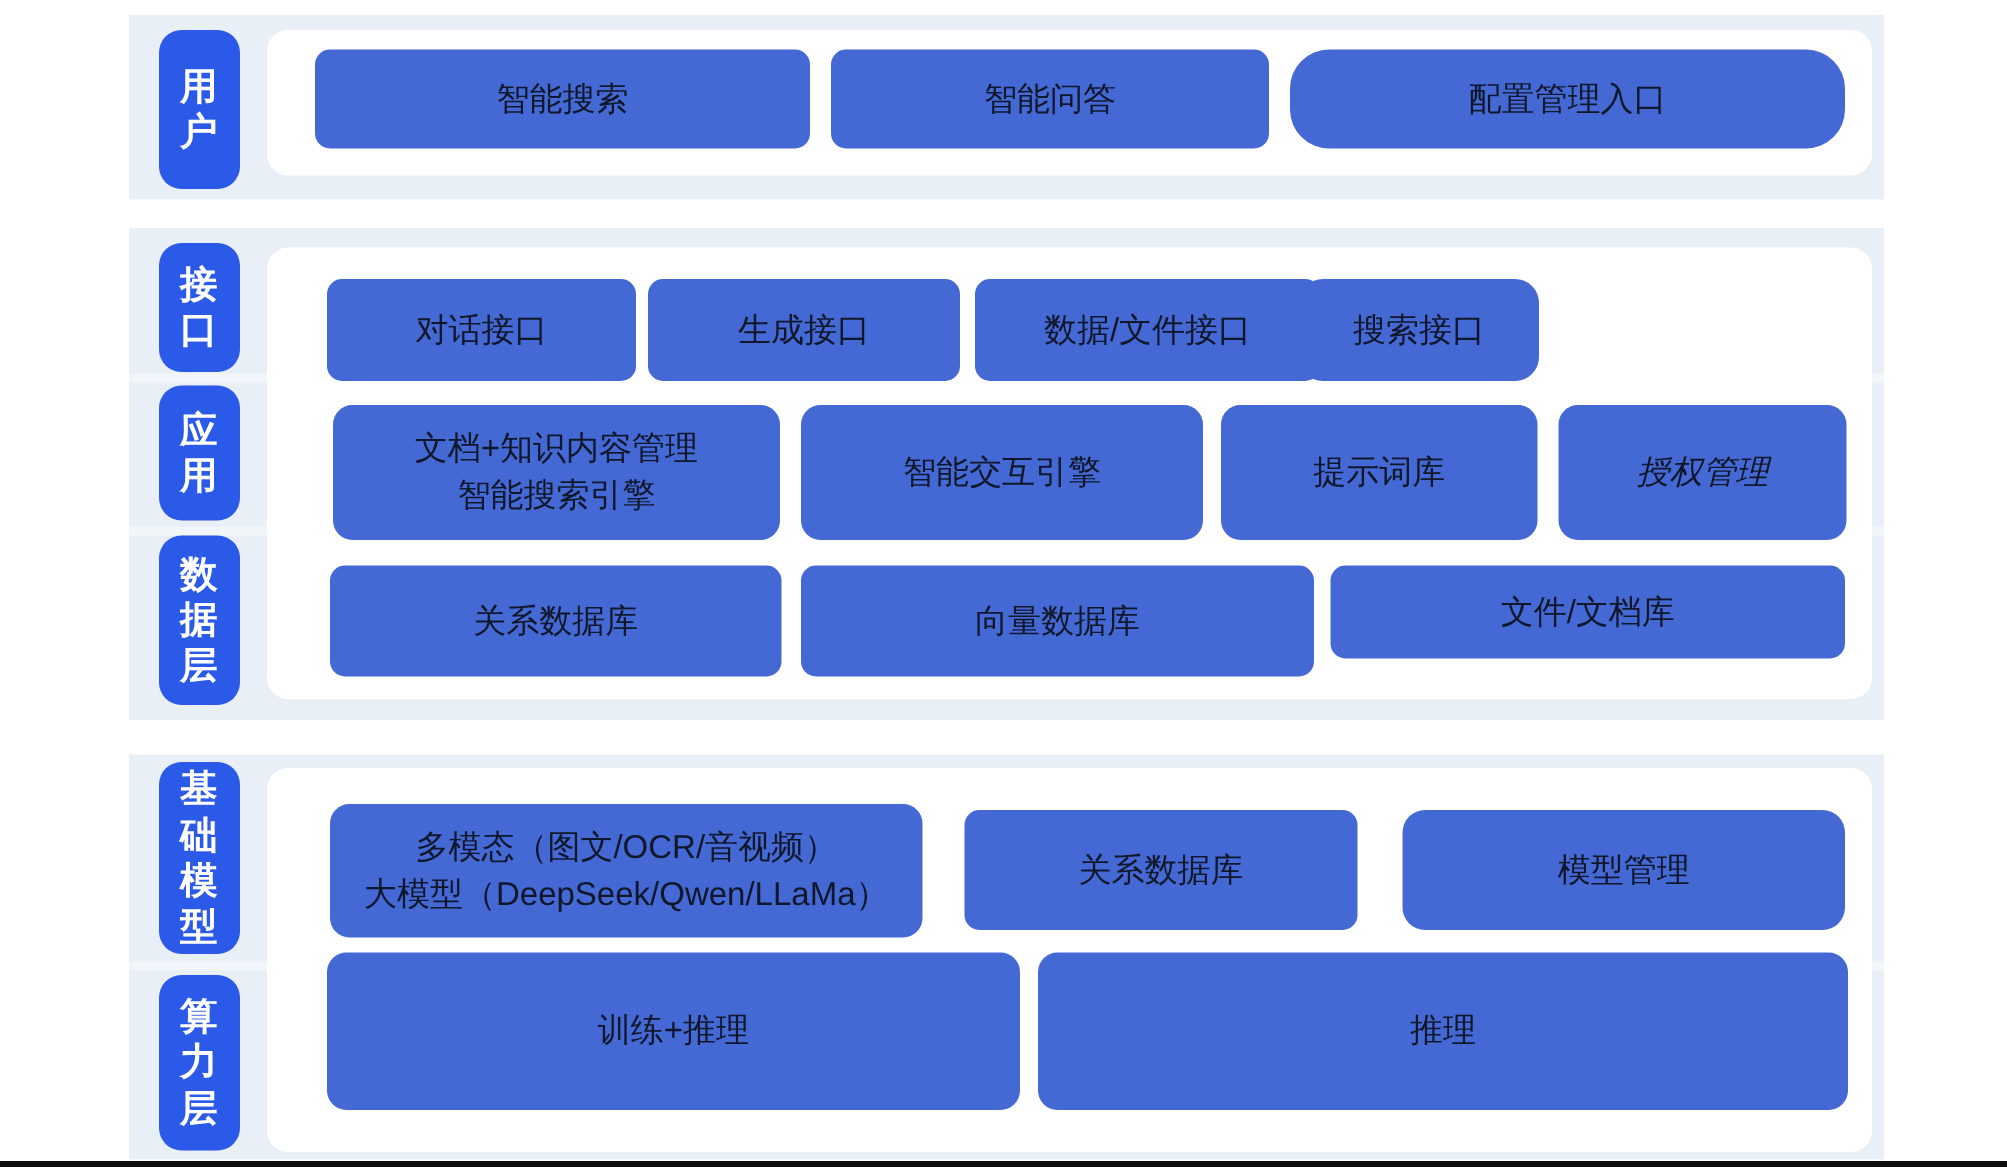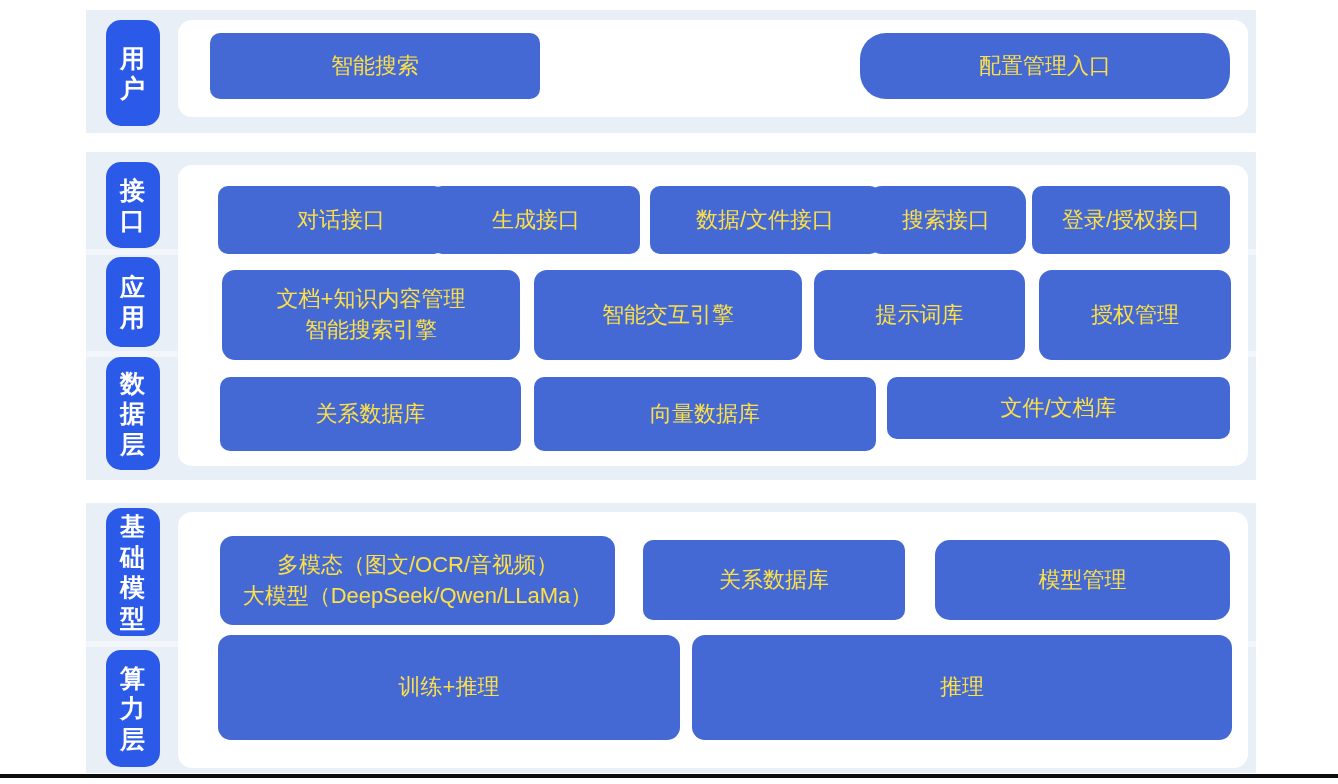--- a/index.html
+++ b/index.html
@@ -17,63 +17,63 @@
     position:absolute;width:54px;
     background:#2b59e8;border-radius:15px;
     color:#ffffff;font-weight:bold;font-size:25px;line-height:1.22;
     display:flex;align-items:center;justify-content:center;
     text-align:center;white-space:pre-line;
     letter-spacing:1px;
   }
   .box{
     position:absolute;
     background:#4569d4;border-radius:10px;
-    color:#fde047;font-size:22px;line-height:1.4;
+    color:#0f172a;font-size:22px;line-height:1.4;
     display:flex;align-items:center;justify-content:center;
     text-align:center;white-space:pre-line;
   }
   .box.big{border-radius:13px;}
   .bottom-line{position:absolute;left:0;top:774px;width:1338px;height:4px;background:#0d0d0d;}
 </style>
 </head>
 <body>
 
 <div class="canvas">
 
   <div class="band" style="left: 86px; top: 10px; width: 1170px; height: 123px; background: rgb(233, 239, 247);"></div>
   <div class="panel" style="left: 178px; top: 20px; width: 1070px; height: 97px; background: rgb(255, 255, 255);"></div>
   <div class="pill" style="left: 106px; top: 20px; height: 106px; background: rgb(43, 89, 232);">用
 户</div>
   <div class="box" style="left: 210px; top: 33px; width: 330px; height: 66px; background: rgb(69, 105, 212);">智能搜索</div>
+  <div class="box" style="left: 554px; top: 33px; width: 292px; height: 66px; background: rgb(69, 105, 212);">智能问答</div>
   <div class="box" style="left: 860px; top: 33px; width: 370px; height: 66px; background: rgb(69, 105, 212); border-radius: 26px;">配置管理入口</div>
 
   <div class="band" style="left: 86px; top: 152px; width: 1170px; height: 328px; background: rgb(233, 239, 247);"></div>
   <div class="band-divider" style="left: 86px; top: 249px; width: 1170px; height: 6px; background: rgb(242, 246, 251);"></div>
   <div class="band-divider" style="left: 86px; top: 351px; width: 1170px; height: 6px; background: rgb(242, 246, 251);"></div>
   <div class="panel" style="left: 178px; top: 165px; width: 1070px; height: 301px; background: rgb(255, 255, 255);"></div>
 
   <div class="pill" style="left: 106px; top: 162px; height: 86px; background: rgb(43, 89, 232);">接
 口</div>
   <div class="pill" style="left: 106px; top: 257px; height: 90px; background: rgb(43, 89, 232);">应
 用</div>
   <div class="pill" style="left: 106px; top: 357px; height: 113px; background: rgb(43, 89, 232);">数
 据
 层</div>
 
-  <div class="box" style="left: 218px; top: 186px; width: 206px; height: 68px; background: rgb(69, 105, 212); padding-left: 20px;">对话接口</div>
+  <div class="box" style="left: 218px; top: 186px; width: 206px; height: 68px; background: rgb(69, 105, 212);">对话接口</div>
   <div class="box" style="left: 432px; top: 186px; width: 208px; height: 68px; background: rgb(69, 105, 212);">生成接口</div>
   <div class="box" style="left: 650px; top: 186px; width: 230px; height: 68px; background: rgb(69, 105, 212);">数据/文件接口</div>
   <div class="box" style="left: 866px; top: 186px; width: 160px; height: 68px; background: rgb(69, 105, 212); border-radius: 16px;">搜索接口</div>
-  <div class="box" style="left: 1032px; top: 186px; width: 198px; height: 68px; background: rgb(69, 105, 212);">登录/授权接口</div>
 
   <div class="box big" style="left: 222px; top: 270px; width: 298px; height: 90px; background: rgb(69, 105, 212);">文档+知识内容管理
 智能搜索引擎</div>
   <div class="box big" style="left: 534px; top: 270px; width: 268px; height: 90px; background: rgb(69, 105, 212);">智能交互引擎</div>
   <div class="box big" style="left: 814px; top: 270px; width: 211px; height: 90px; background: rgb(69, 105, 212);">提示词库</div>
-  <div class="box big" style="left: 1039px; top: 270px; width: 192px; height: 90px; background: rgb(69, 105, 212);">授权管理</div>
+  <div class="box big" style="left: 1039px; top: 270px; width: 192px; height: 90px; background: rgb(69, 105, 212); font-style: italic;">授权管理</div>
 
   <div class="box" style="left: 220px; top: 377px; width: 301px; height: 74px; background: rgb(69, 105, 212);">关系数据库</div>
   <div class="box" style="left: 534px; top: 377px; width: 342px; height: 74px; background: rgb(69, 105, 212);">向量数据库</div>
   <div class="box" style="left: 887px; top: 377px; width: 343px; height: 62px; background: rgb(69, 105, 212);">文件/文档库</div>
 
   <div class="band" style="left: 86px; top: 503px; width: 1170px; height: 270px; background: rgb(233, 239, 247);"></div>
   <div class="band-divider" style="left: 86px; top: 641px; width: 1170px; height: 6px; background: rgb(242, 246, 251);"></div>
   <div class="panel" style="left: 178px; top: 512px; width: 1070px; height: 256px; background: rgb(255, 255, 255);"></div>
 
   <div class="pill" style="left: 106px; top: 508px; height: 128px; background: rgb(43, 89, 232);">基

